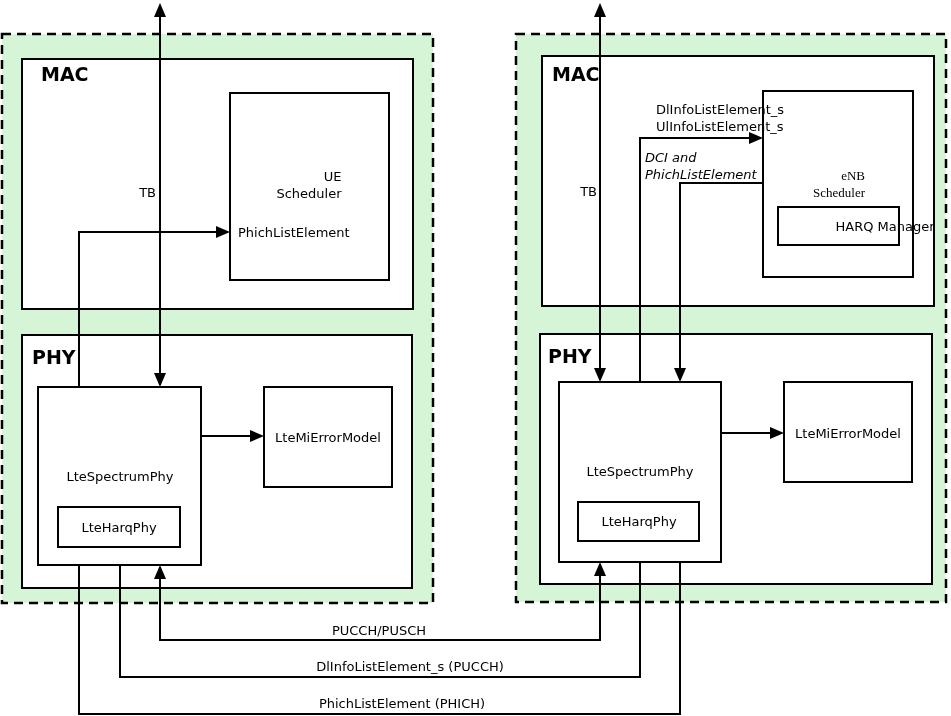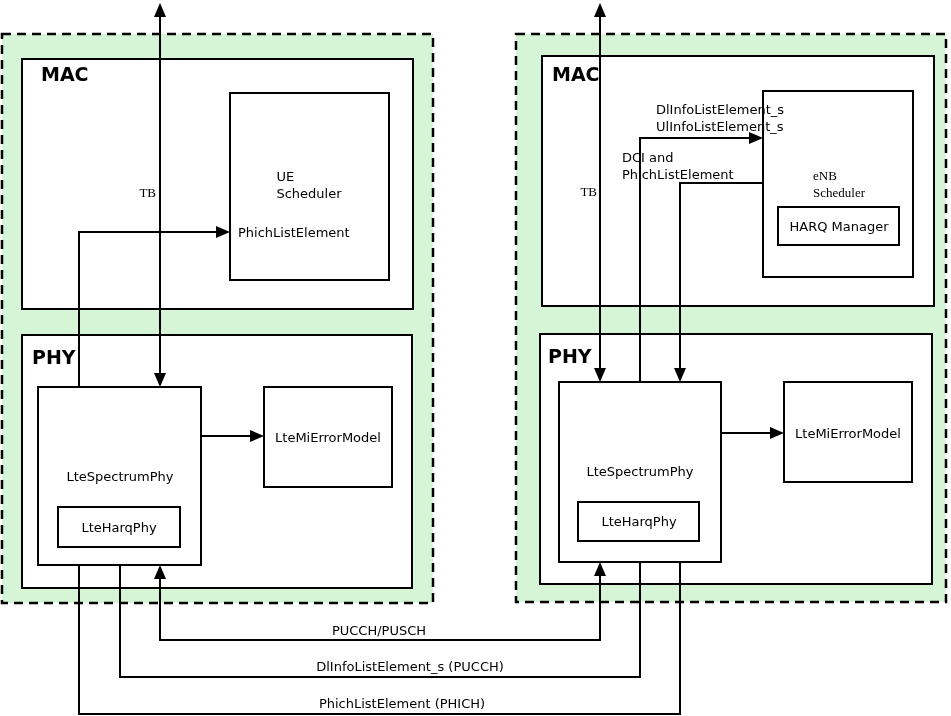--- a/index.html
+++ b/index.html
@@ -27,28 +27,27 @@
     color: #000000;
     white-space: nowrap;
   }
   .hdr {
     font-weight: bold;
     font-size: 19px;
     line-height: 22px;
   }
   .center {
     transform: translate(-50%, -50%);
-    text-align: left;
+    text-align: right;
   }
   .v-center {
     transform: translateY(-50%);
   }
   .right-anchor {
     transform: translate(-100%, -50%);
-    font-family: Liberation Serif, serif;
   }
 </style>
 </head>
 <body>
 
 <div id="stage">
 
   <svg id="diagram-svg" width="951" height="716" viewBox="0 0 951 716">
 
     <rect x="2" y="34" width="431" height="569" stroke="#000000" stroke-width="2.5" stroke-dasharray="9 6" fill="#d6f5d6"></rect>
@@ -116,30 +115,30 @@
   <div class="lbl center" style="left:328px; top:437px;">LteMiErrorModel</div>
 
   <div class="lbl hdr" style="left:552px; top:63px;">MAC</div>
   <div class="lbl hdr" style="left:548px; top:345px;">PHY</div>
   <div class="lbl right-anchor" style="left:597px; top:191px;">TB</div>
 
   <div class="lbl" style="left:644px; top:101px;margin-left:12px;">
     <div>DlInfoListElement_s</div>
     <div>UlInfoListElement_s</div>
   </div>
-  <div class="lbl" style="left:622px; top:149px;">
+  <div class="lbl" style="left:645px; top:149px;font-style:italic;">
     <div>DCI and</div>
     <div>PhichListElement</div>
   </div>
 
   <div class="lbl center" style="left:839px; top:184px;font-family:Liberation Serif, serif;">
     <div>eNB</div>
     <div>Scheduler</div>
   </div>
-  <div class="lbl center" style="left:839px; top:226px;">HARQ Manager</div>
+  <div class="lbl center" style="left:885px; top:226px;">HARQ Manager</div>
 
   <div class="lbl center" style="left:640px; top:471px;">LteSpectrumPhy</div>
   <div class="lbl center" style="left:639px; top:521px;">LteHarqPhy</div>
   <div class="lbl center" style="left:848px; top:433px;">LteMiErrorModel</div>
 
   <div class="lbl center" style="left:379px; top:630px;">PUCCH/PUSCH</div>
   <div class="lbl center" style="left:402px; top:703px;">PhichListElement (PHICH)</div>
   <div class="lbl center" style="left:410px; top:666px;">DlInfoListElement_s (PUCCH)</div>
 
 </div>

